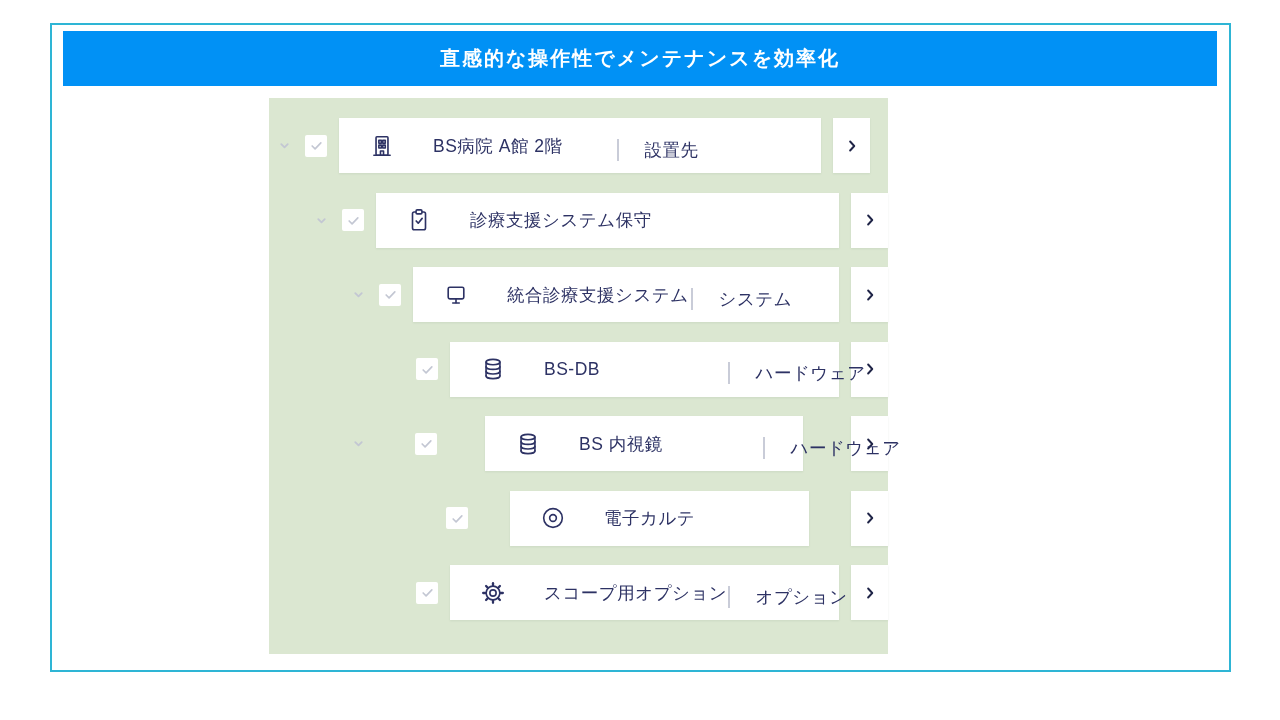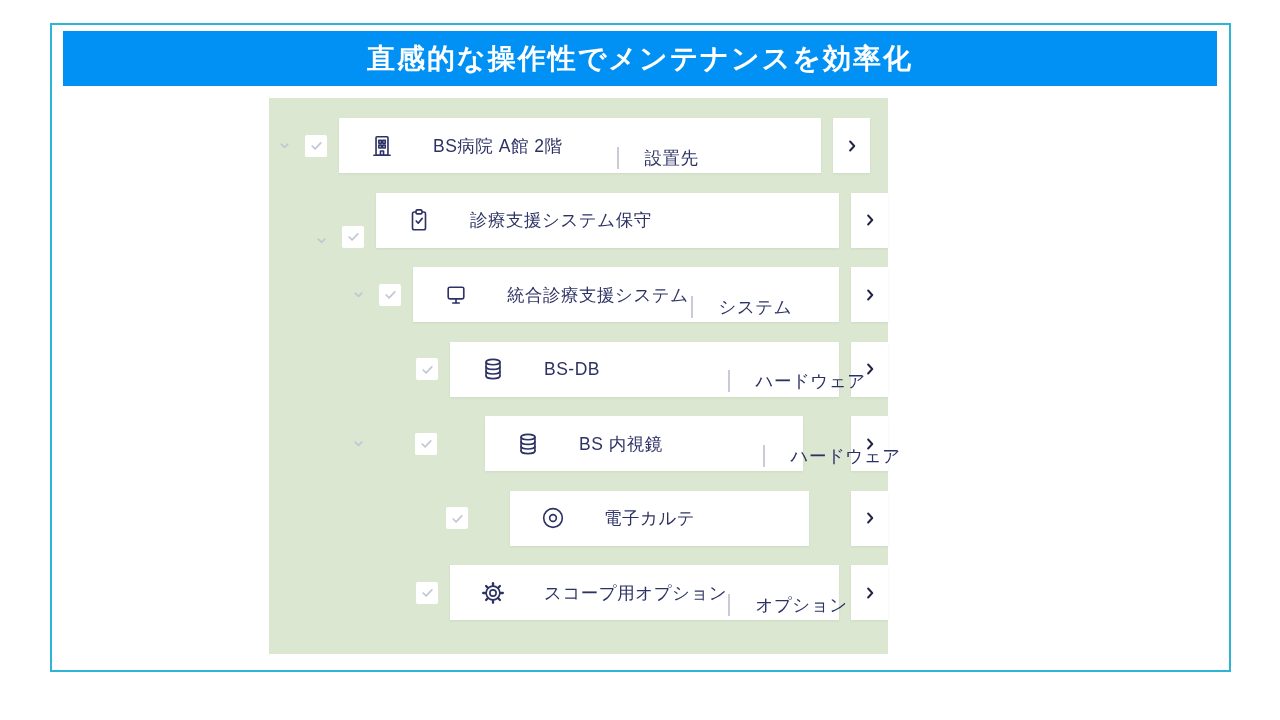--- a/index.html
+++ b/index.html
@@ -5,40 +5,40 @@
   * { margin:0; padding:0; box-sizing:border-box; }
   html,body { width:1280px; height:720px; background:#ffffff;
     font-family:"Liberation Sans", sans-serif; }
   .stage { position:relative; width:1280px; height:720px; background:#ffffff; overflow:hidden; }
 
   .frame { position:absolute; left:50px; top:23px; width:1181px; height:649px;
     background:#ffffff; border:2px solid #2eb5d5; }
 
   .banner { position:absolute; left:11px; top:6px; width:1154px; height:55px;
     background:#0191f5; display:flex; align-items:center; justify-content:center; }
-  .banner .title { color:#ffffff; font-size:28px; font-weight:bold; letter-spacing:2px;text-align:center; }
+  .banner .title { color:#ffffff; font-size:20px; font-weight:bold; letter-spacing:2px;text-align:center; }
 
   .panel { position:absolute; left:217px; top:73px; width:619px; height:556px;
     background:#dbe7d1; padding-top:20px; }
 
   .row { display:flex; align-items:center; height:55px; margin-bottom:19.5px; }
 
   .expand { width:14px; height:14px; margin-left:8px; flex:0 0 auto;
     display:flex; align-items:center; justify-content:center; cursor:pointer; }
   .checkbox { width:22px; height:22px; margin-left:14px; flex:0 0 auto; background:#ffffff;
     border-radius:2px; display:flex; align-items:center; justify-content:center; cursor:pointer; }
 
   .card { position:relative; margin-left:12px; width:482px; height:55px; background:#ffffff;
     display:flex; align-items:center; padding-left:30px; cursor:pointer;
     box-shadow:0 1px 2px rgba(40,60,40,0.08); }
   .card .icon { width:26px; height:26px; flex:0 0 auto; }
   .card .icon svg { width:26px; height:26px; display:block; }
   .card .name { margin-left:38px; font-size:17.5px; font-weight:500; color:#2d3264;
     letter-spacing:0.5px; white-space:nowrap; }
-  .catgroup { position:absolute; left:278px; top:12px; height:55px;
+  .catgroup { position:absolute; left:278px; top:4px; height:55px;
     display:flex; align-items:center; }
   .catdivider { width:1.5px; height:22px; background:#c9ccd8; }
   .category { margin-left:26px; font-size:17.5px; font-weight:500; color:#2d3264;
     letter-spacing:0.5px; white-space:nowrap; }
 
   .navbtn { margin-left:12px; width:37px; height:55px; background:#ffffff; flex:0 0 auto;
     display:flex; align-items:center; justify-content:center; cursor:pointer;
     box-shadow:0 1px 2px rgba(40,60,40,0.08); }
   .navbtn svg { width:18px; height:18px; display:block; }
 </style>
@@ -79,21 +79,21 @@
         <span class="catdivider"></span>
         <span class="category">設置先</span>
       </span>
     </div>
     <div class="navbtn">
       <svg viewBox="0 0 24 24" fill="none" stroke="#1f2447" stroke-width="2.6" stroke-linecap="round" stroke-linejoin="round">
         <polyline points="9.5,6 15,12 9.5,18"></polyline>
       </svg>
     </div>
   </div>
-        <div class="row" style="margin-left: 37px; align-items: flex-end;">
+        <div class="row" style="margin-left: 37px;">
     <span class="expand">
       <svg viewBox="0 0 16 16" fill="none" stroke="#c3c7d3" stroke-width="2.2" stroke-linecap="round" stroke-linejoin="round" width="13" height="13">
         <polyline points="4,6.3 8,10.3 12,6.3"></polyline>
       </svg>
     </span>
     <span class="checkbox" aria-checked="true">
       <svg viewBox="0 0 18 18" fill="none" stroke="#c3c7d3" stroke-width="2" stroke-linecap="round" stroke-linejoin="round" width="15" height="15">
         <polyline points="3.8,9.6 7.3,13 14.2,5.8"></polyline>
       </svg>
     </span>

